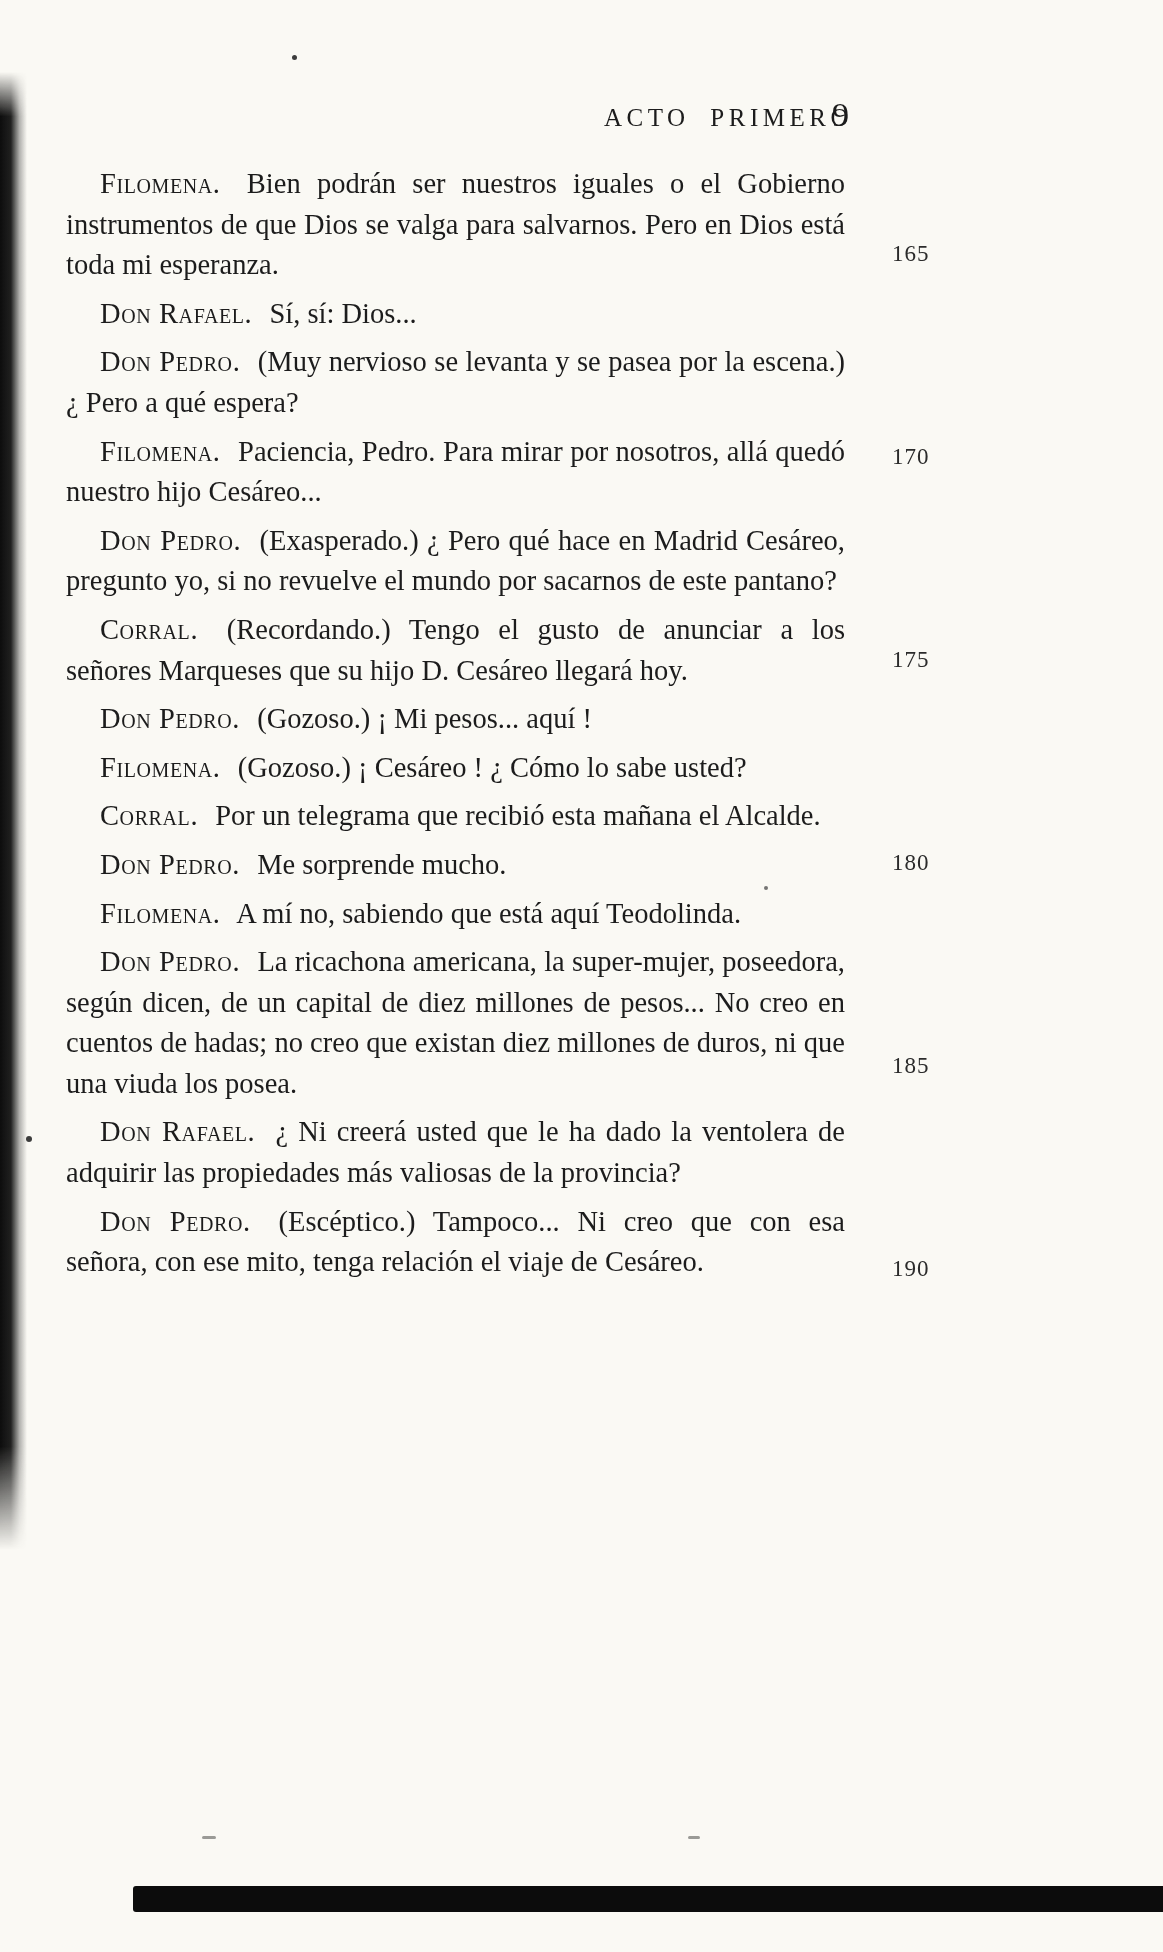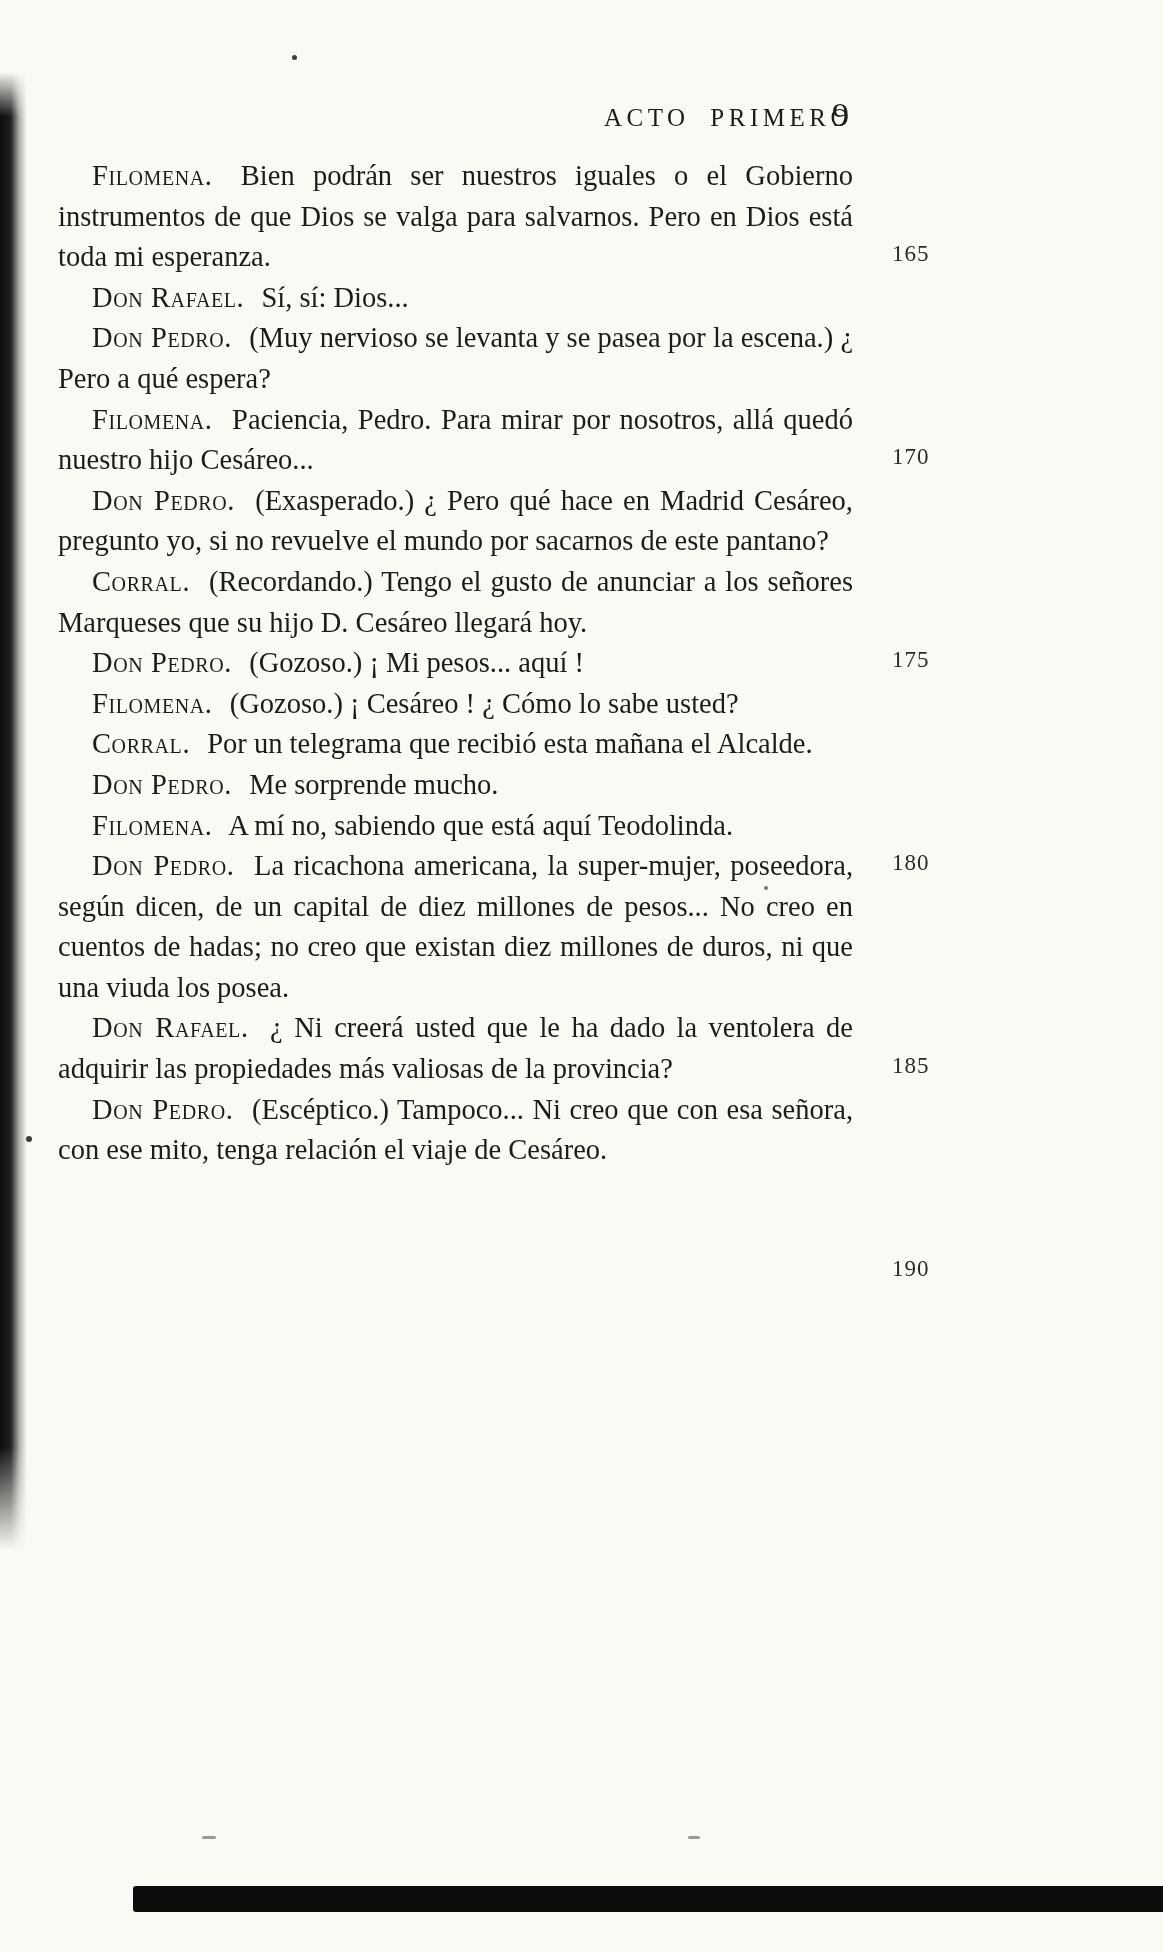--- a/index.html
+++ b/index.html
@@ -42,21 +42,21 @@
     font-size:25px; letter-spacing:4.5px; word-spacing:10px;
   }
   .page-num { position:absolute; right:4px; top:0; font-size:34px; }
 
   
   .text-block {
     position:absolute; top:156px; left:58px; width:795px;
     font-size:28.5px; line-height:40.6px;
     text-align:justify;
   }
-  .text-block p { text-indent:34px; margin:0; }
+  .text-block p { text-indent:34px; margin:8px; }
   .seg-speaker { font-variant:small-caps; letter-spacing:0.6px; margin-right:10px; }
   .seg-dir { }
 
   
   .mnum {
     position:absolute; left:860px; width:60px;
     font-size:23px; color:#2b2b2b; letter-spacing:1px;margin-left:32px;
   }
 </style>
 </head>

